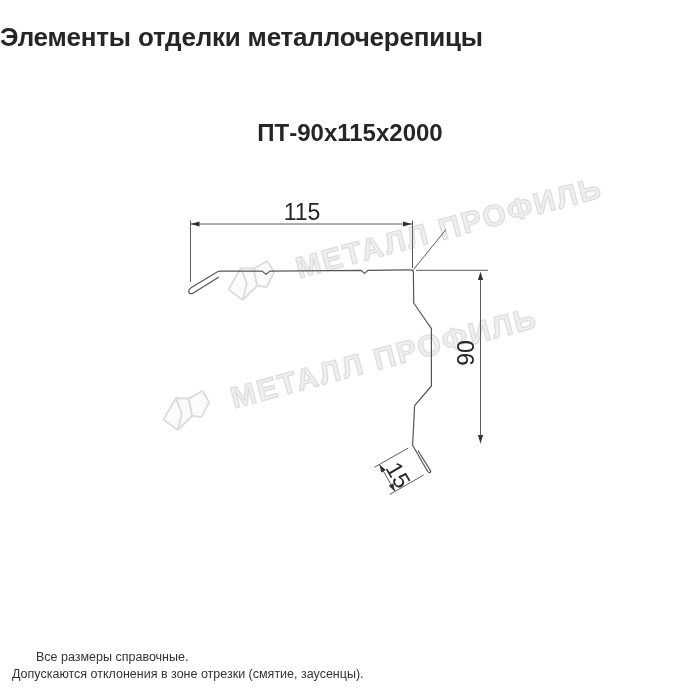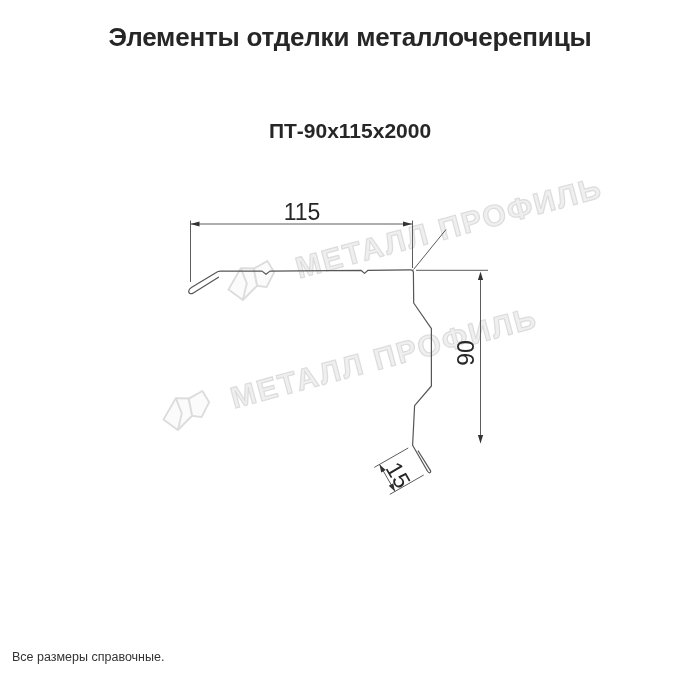--- a/index.html
+++ b/index.html
@@ -2,30 +2,30 @@
 <html><head>
 <meta charset="utf-8">
 <style>
   html,body{margin:0;padding:0;background:#fff;}
   .page{
     position:relative;width:700px;height:700px;background:#ffffff;overflow:hidden;
     font-family:"Liberation Sans","DejaVu Sans",sans-serif;color:#262626;
   }
   
   .title{
-    position:absolute;left:0;top:22px;width:700px;text-align:center;
+    position:absolute;left:0;top:22px;width:700px;
     font-size:26px;font-weight:bold;letter-spacing:-0.2px;color:#262626;
   }
   .subtitle{
     position:absolute;left:0;top:88px;width:700px;text-align:center;
     font-size:22px;font-weight:bold;color:#262626;
   }
   .product-code{
     position:absolute;left:0;top:119px;width:700px;text-align:center;
-    font-size:21px;font-weight:bold;color:#262626;
+    font-size:24px;font-weight:bold;color:#262626;
   }
   
   .watermark{
     position:absolute;display:flex;align-items:center;gap:14px;
     transform:rotate(-15deg);transform-origin:left center;
     pointer-events:none;white-space:nowrap;
   }
   .watermark .wm-text{
     font-size:30px;font-weight:bold;letter-spacing:2px;
     color:#efefef;-webkit-text-stroke:1.2px #dcdcdc;
@@ -37,21 +37,21 @@
   .profile{stroke:#565656;stroke-width:1.2;fill:none;stroke-linejoin:round;stroke-linecap:round;}
   .dim-line{stroke:#4a4a4a;stroke-width:0.9;fill:none;}
   .dim-arrow{fill:#333333;stroke:none;}
   .dim-text{font-family:"Liberation Sans","DejaVu Sans",sans-serif;font-size:23px;fill:#262626;}
   .face-side-label{
     position:absolute;left:440px;top:209px;width:72px;text-align:center;
     font-size:14px;line-height:14px;color:#333333;
   }
   
   .note{position:absolute;left:12px;font-size:12.5px;color:#333333;}
-  .note-1{top:650px;}
+  .note-1{top:650px;margin-left:24px;}
   .note-2{top:667px;}
 </style>
 </head>
 <body>
 
 <div class="page">
 
   <div class="watermark wm-1">
     <svg width="64" height="50" viewBox="0 0 100 80">
       <g stroke="#dcdcdc" stroke-width="3" fill="#fbfbfb" stroke-linejoin="round">
@@ -122,14 +122,15 @@
       <line class="dim-line" x1="423.7" y1="475.0" x2="389.8" y2="494.4"></line>
       <line class="dim-line" x1="379.5" y1="464.4" x2="395.0" y2="491.4"></line>
       <polygon class="dim-arrow" points="379.5,464.4 381.2,472.6 385.8,470.0"></polygon>
       <polygon class="dim-arrow" points="395.0,491.4 388.7,485.8 393.3,483.2"></polygon>
       <text class="dim-text" transform="translate(396.5,476) rotate(60)" text-anchor="middle" y="6">15</text>
     </g>
   </svg>
 
 
   <div class="note note-1">Все размеры справочные.</div>
+  <div class="note note-2">Допускаются отклонения в зоне отрезки (смятие, заусенцы).</div>
 
 </div>
 
 </body></html>

